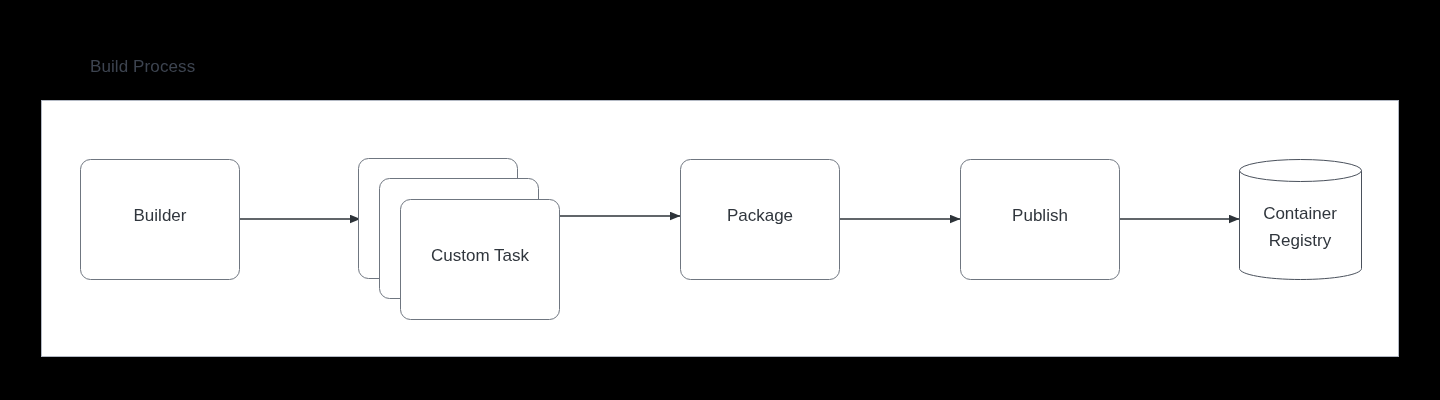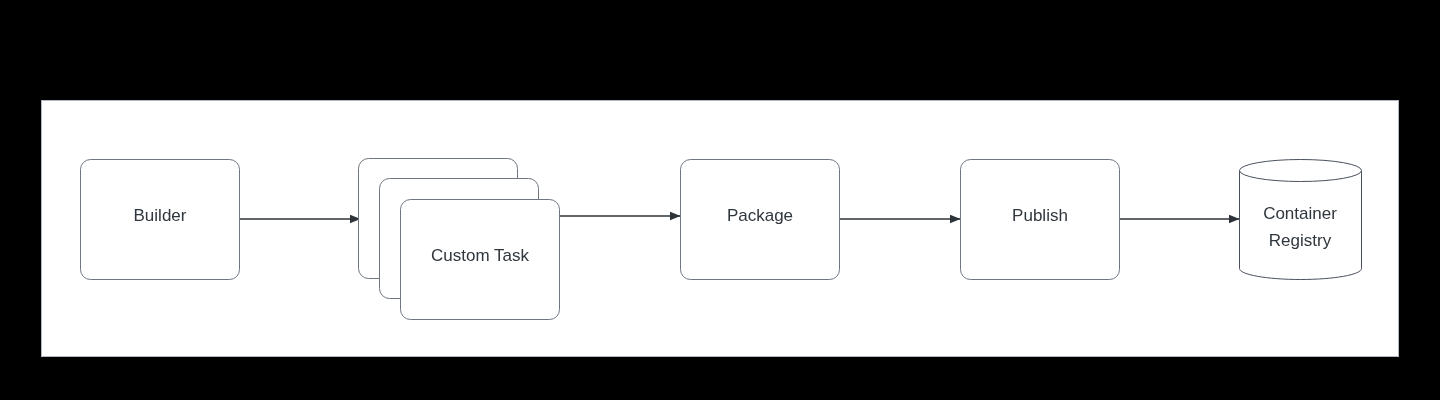--- a/index.html
+++ b/index.html
@@ -80,20 +80,21 @@
     text-anchor: middle;
     dominant-baseline: middle;
     user-select: none;
   }
 </style>
 </head>
 <body>
 
 <div id="stage">
 
+  <div class="group-title">Build Process</div>
 
   <div class="panel"></div>
 
   <svg id="canvas" viewBox="0 0 1440 400" xmlns="http://www.w3.org/2000/svg">
     <defs>
       <marker id="arrowhead" markerWidth="11" markerHeight="9" refX="10.5" refY="4.5" orient="auto" markerUnits="userSpaceOnUse">
         <path d="M0,0 L11,4.5 L0,9 z" fill="#2d3339"></path>
       </marker>
     </defs>
 

